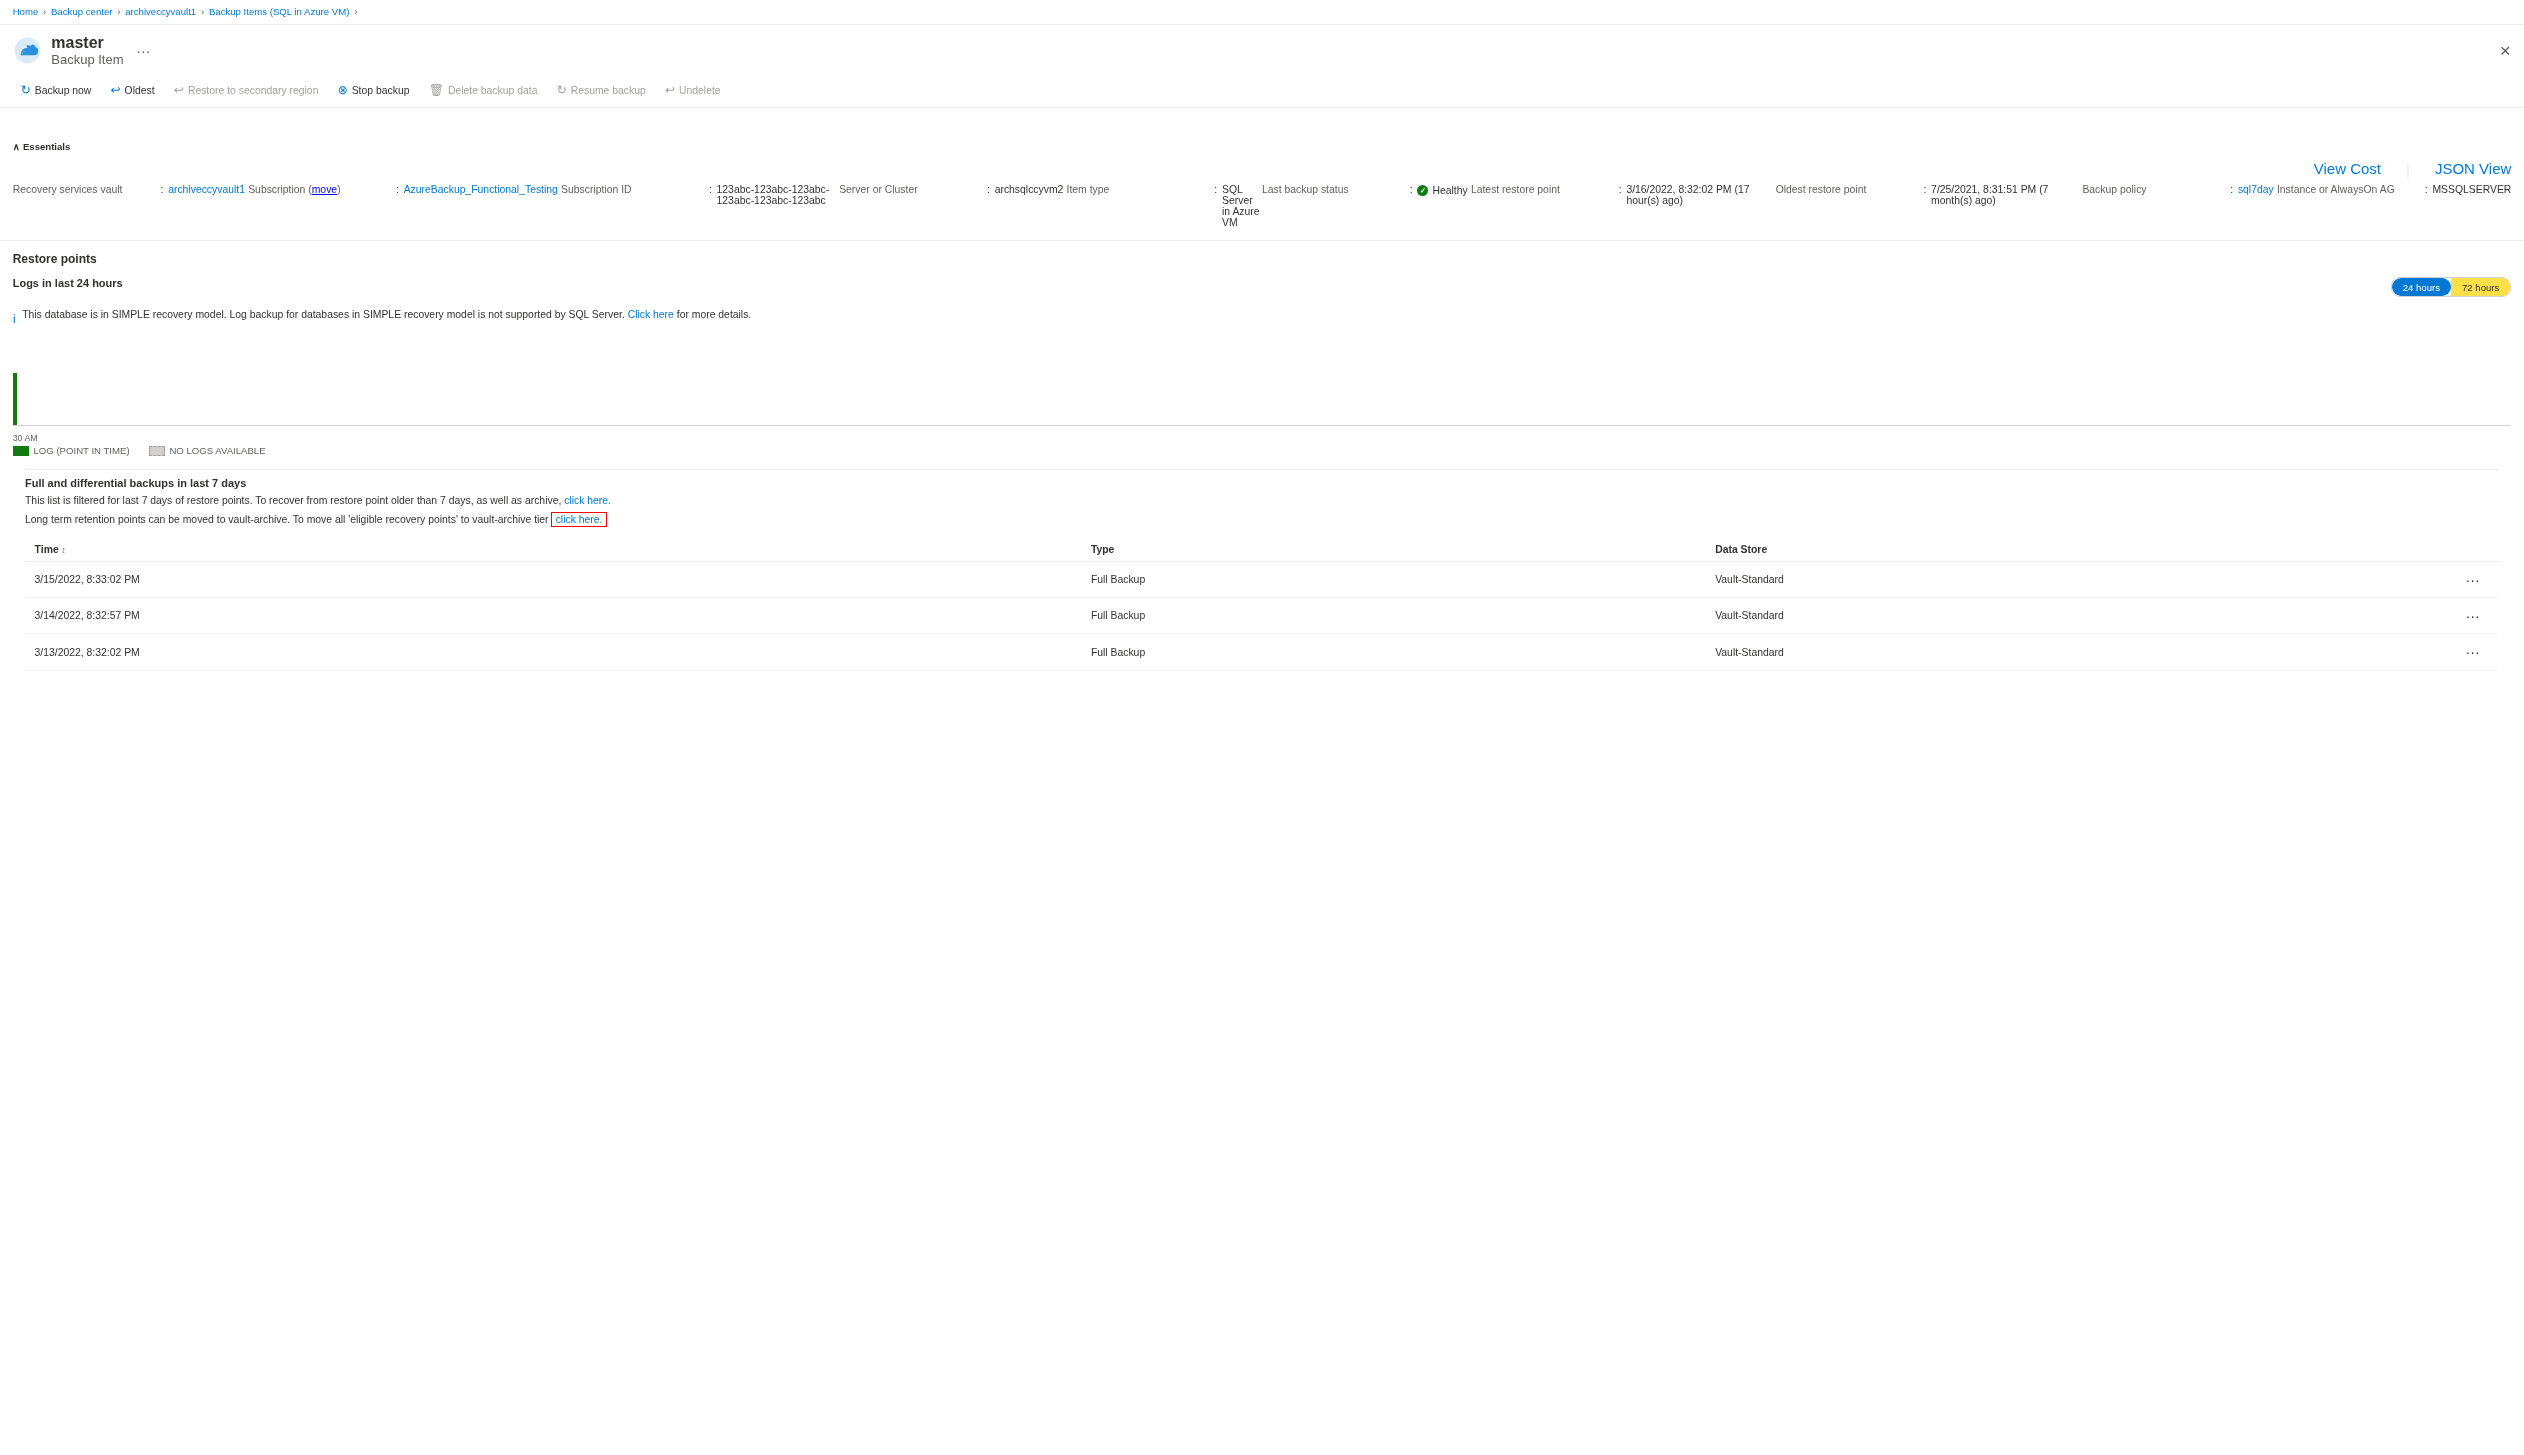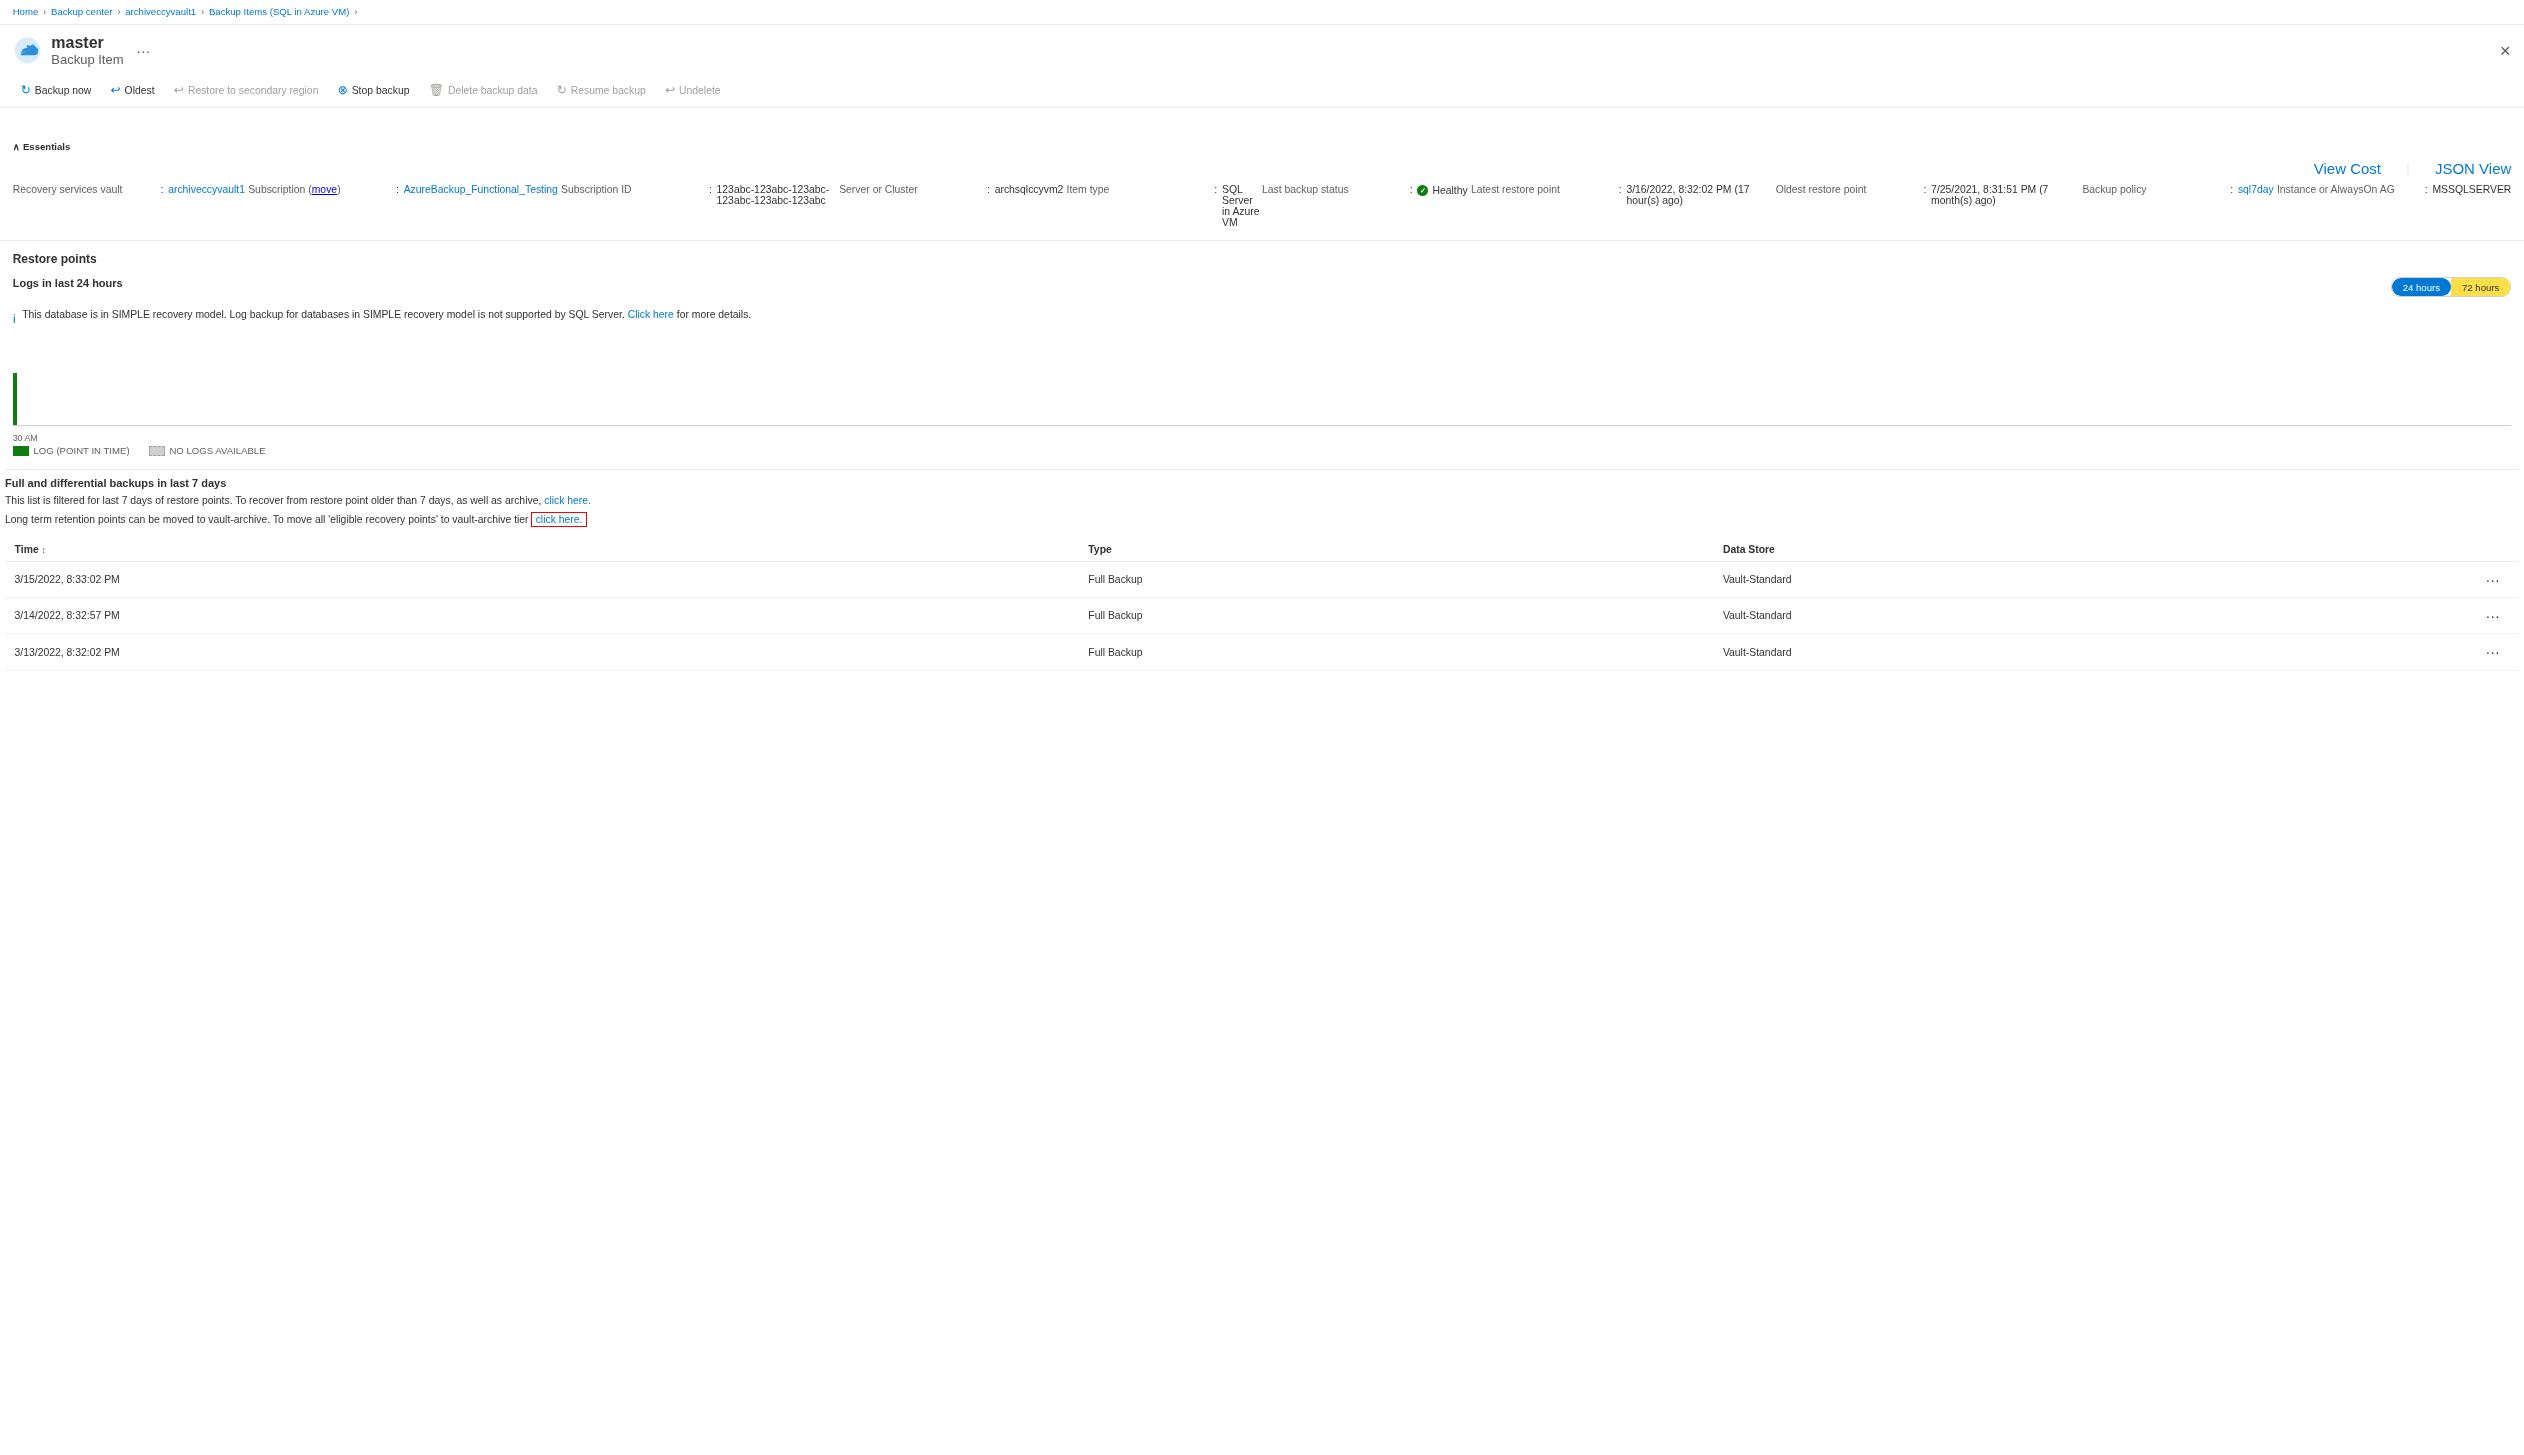--- a/index.html
+++ b/index.html
@@ -58,21 +58,21 @@
     .info-link { color: #0078d4; text-decoration: none; }
     
     
     .legend { display: flex; gap: 19px; padding: 19px 12.7px 6.4px; }
     .legend-item { display: flex; align-items: center; gap: 4.8px; font-size: 9.6px; color: #605e5c; }
     .legend-bar { width: 16px; height: 9.6px; }
     .legend-bar.green { background: #107c10; }
     .legend-bar.gray { background: #d2d0ce; border: 0.8px dashed #a19f9d; }
     
     
-    .full-backups-section { padding: 0 5px; margin-top: 6.4px; }
+    .full-backups-section { padding: 0 25px; margin-top: 6.4px; }
     .full-backups-title { font-size: 11px; font-weight: 600; padding: 6.4px 0 4.8px; border-top: 0.8px solid #edebe9; }
     .full-backups-desc { font-size: 10.4px; color: #323130; line-height: 1.5; margin-bottom: 3.2px; }
     .full-backups-desc a { color: #0078d4; text-decoration: none; }
     .retention-note { font-size: 10.4px; color: #323130; line-height: 1.5; margin-bottom: 9.6px; }
     .retention-note a { color: #0078d4; text-decoration: none; border: 0.8px solid red; padding: 0.8px 2.4px; }
     
     
     table { width: 100%; border-collapse: collapse; }
     thead th { text-align: left; font-size: 10.4px; font-weight: 600; padding: 6.4px 9.6px; border-bottom: 0.8px solid #edebe9; color: #323130; }
     thead th .sort-icon { font-size: 8.8px; color: #605e5c; }

